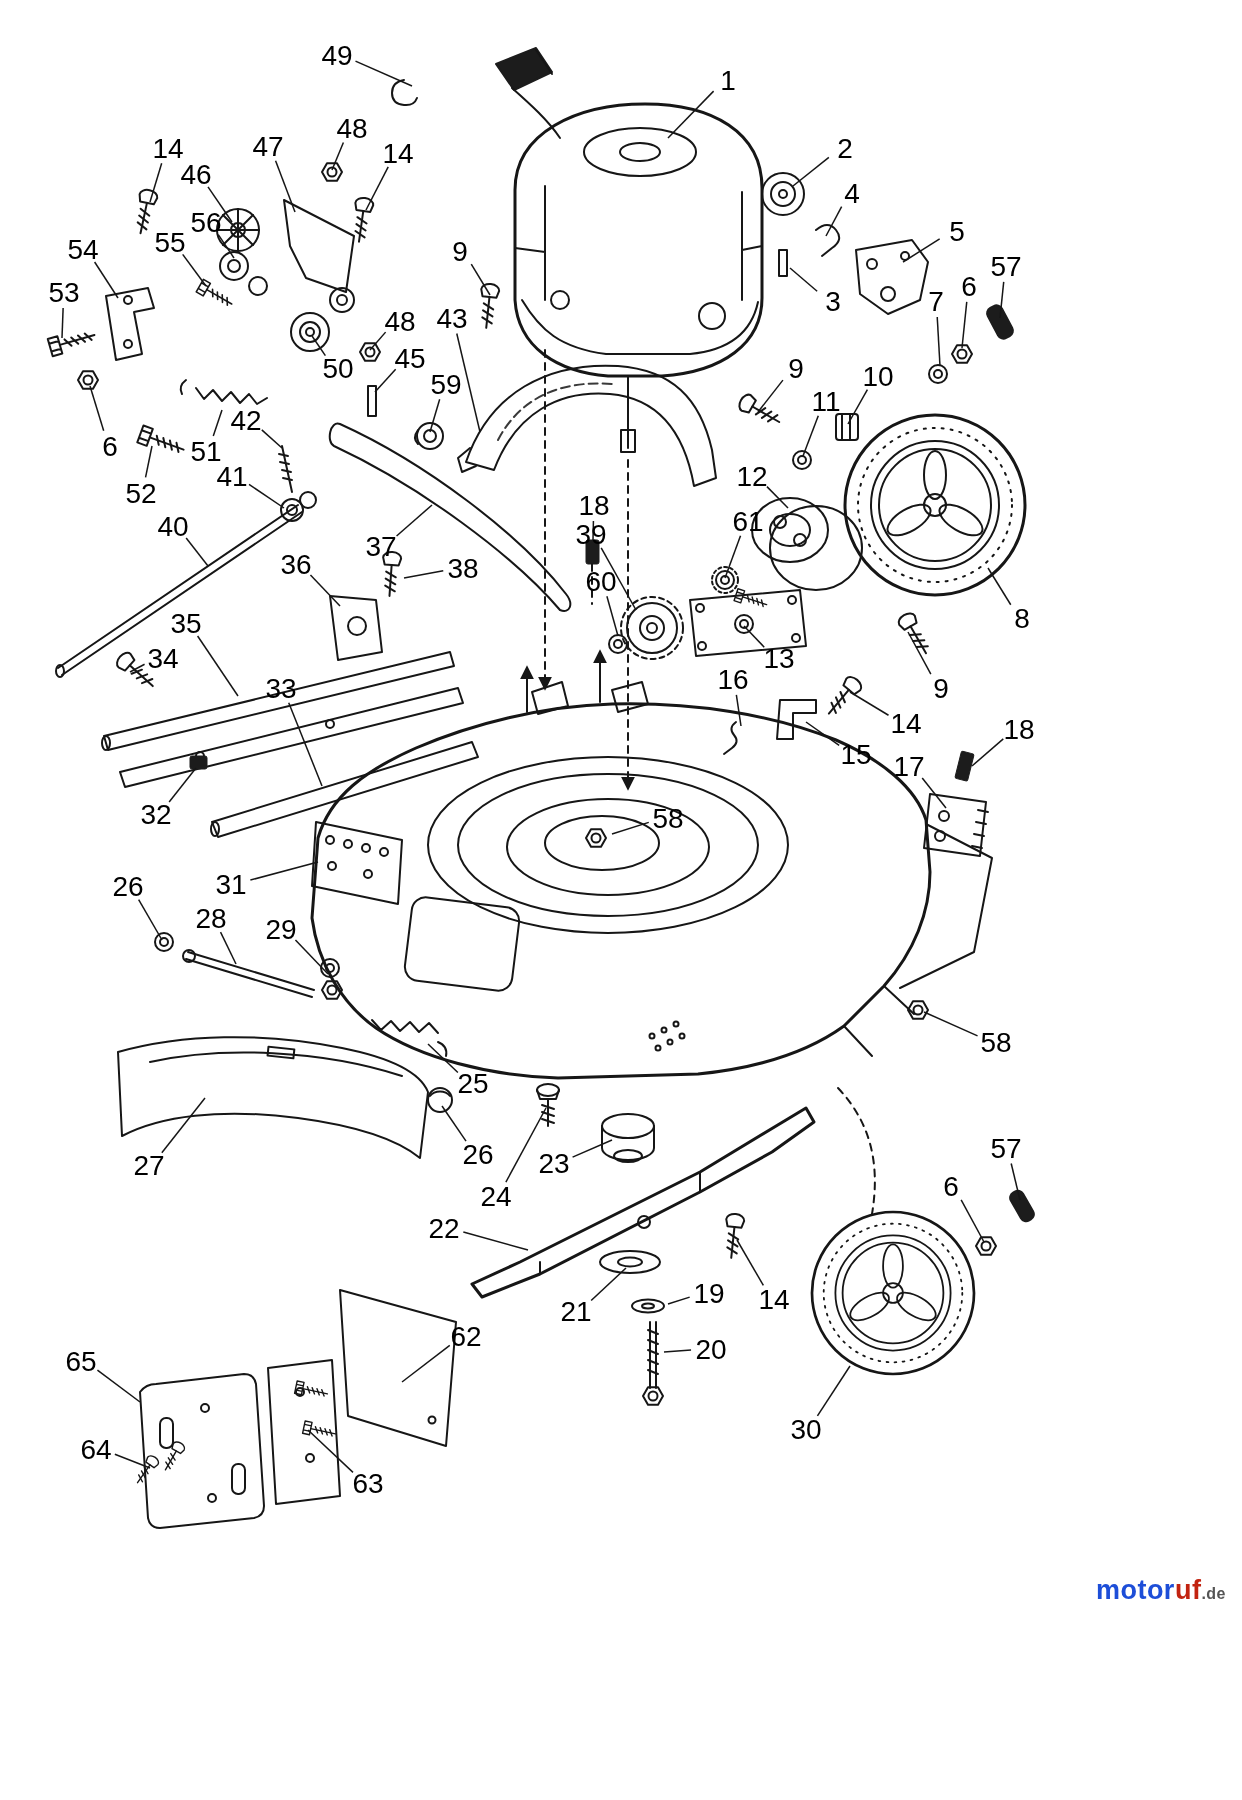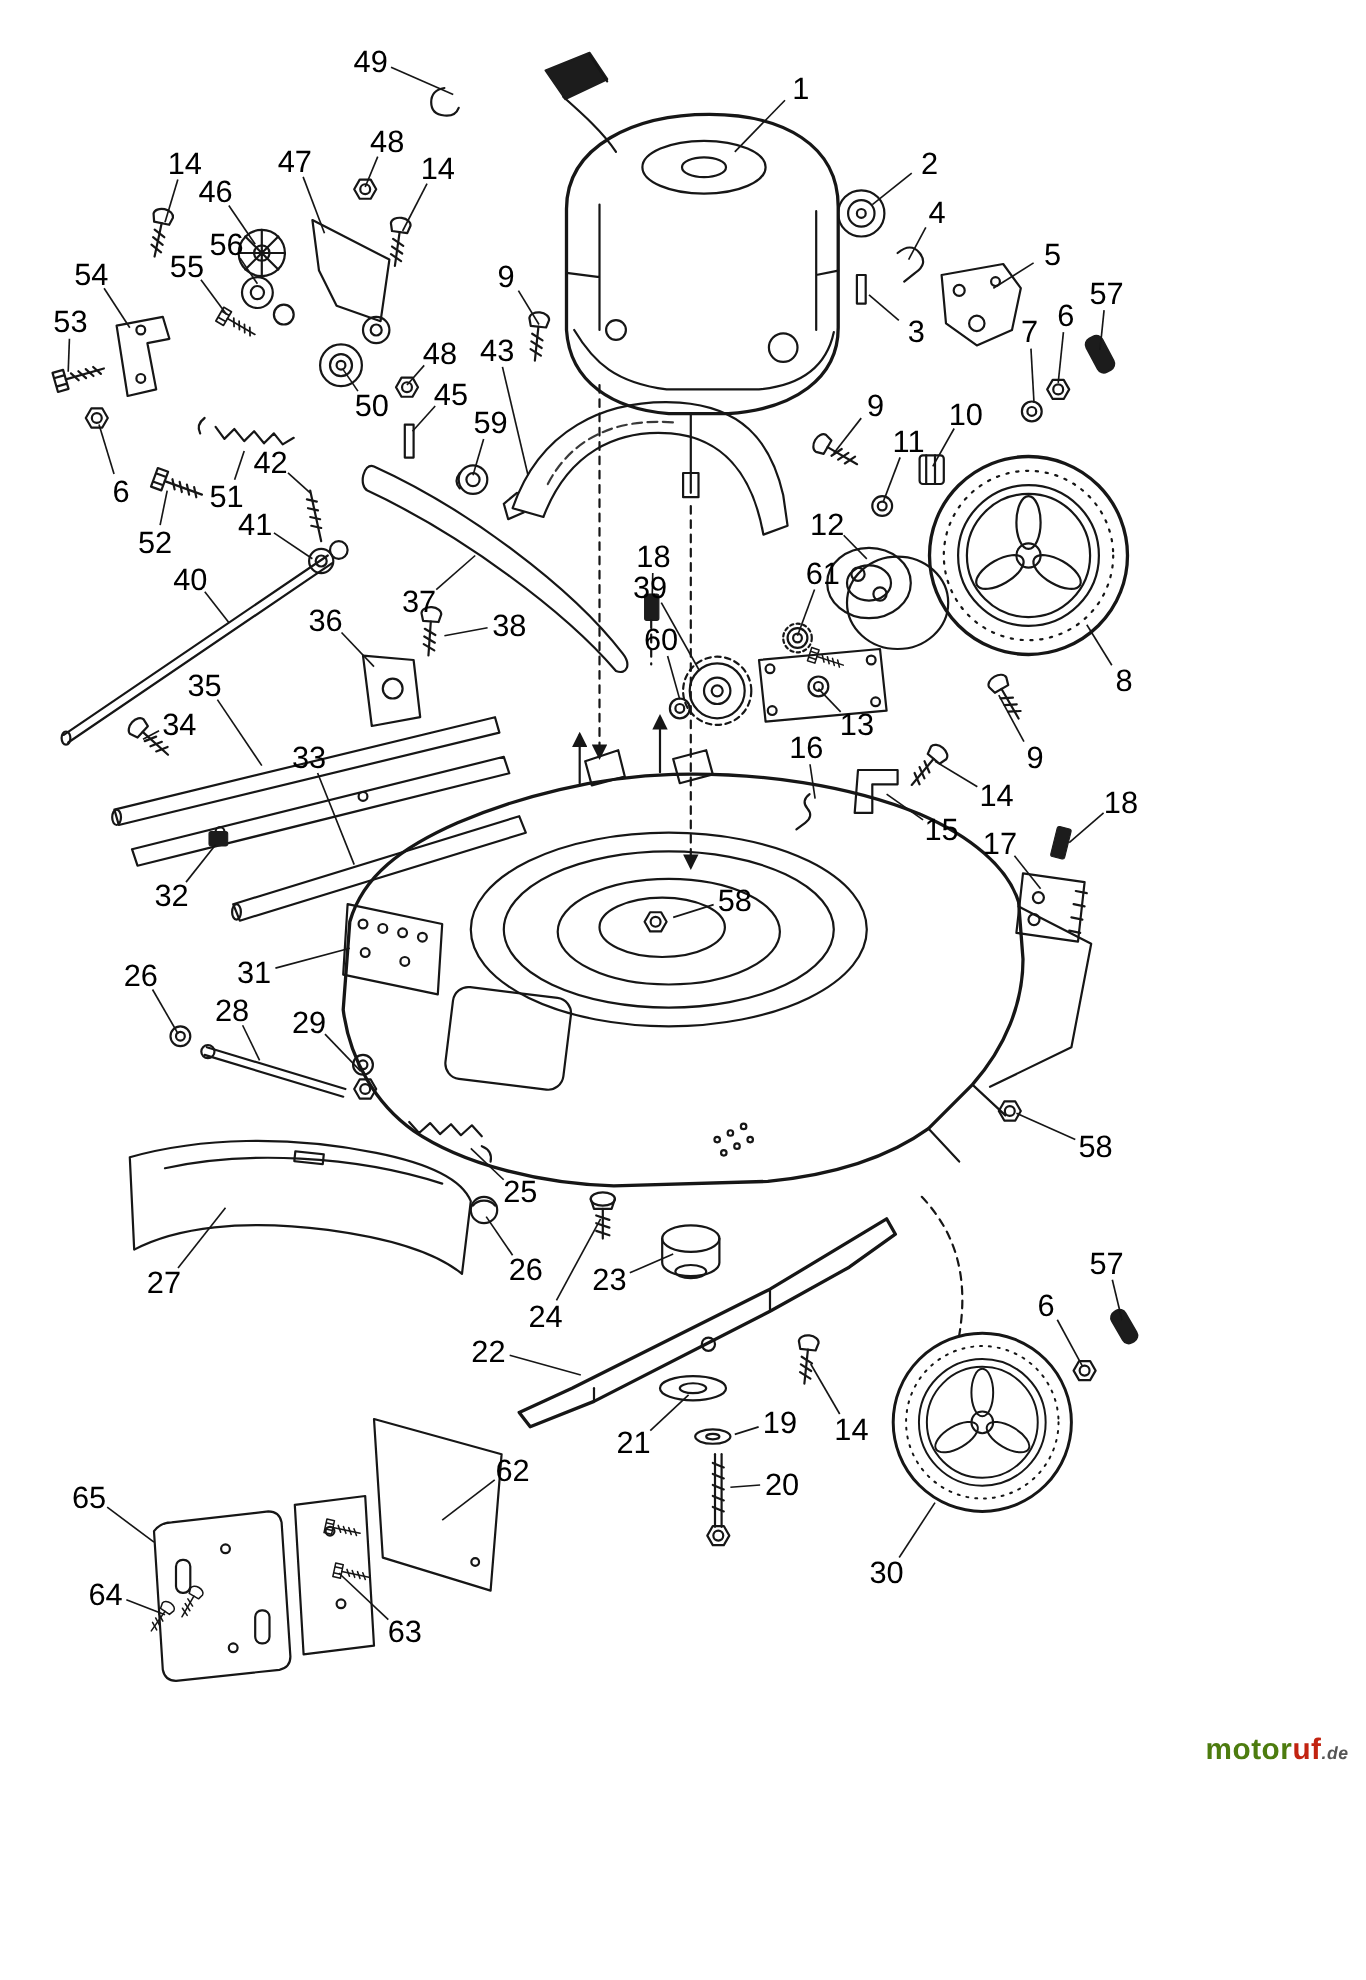--- a/index.html
+++ b/index.html
@@ -27,21 +27,21 @@
   }
   .watermark {
     position:absolute;
     right:16px;
     bottom:6px;
     font-weight:bold;
     font-size:27px;
     letter-spacing:.5px;
     cursor:pointer;
   }
-  .watermark .suffix { font-size:16px;font-style:italic; }
+  .watermark .suffix { font-size:16px; }
 </style>
 </head>
 <body>
 
 <div class="page">
 
 <svg class="art" width="1242" height="1800" viewBox="0 0 1242 1800">
   <defs>
     <marker id="arr" viewBox="0 0 10 10" refX="8" refY="5" markerWidth="7" markerHeight="7" orient="auto-start-reverse">
       <path d="M0,0 L10,5 L0,10 z" fill="#161616"></path>
@@ -464,16 +464,16 @@
         <line x1="817.4517727478582" y1="1415.8825148524534" x2="850" y2="1366" class="leader"></line>
         <text x="806" y="1439" class="callout-text">30</text>
         <line x1="114.86624781674782" y1="1454.310499385455" x2="150" y2="1468" class="leader"></line>
         <text x="96" y="1459" class="callout-text">64</text>
         <line x1="353.0105357643623" y1="1472.4074452734826" x2="308" y2="1430" class="leader"></line>
         <text x="368" y="1493" class="callout-text">63</text>
       </g>
 </svg>
 
 <div class="watermark">
-  <span style="color: #4d7c0f;">motor</span><span style="color: rgb(194, 35, 16); margin-top: 12px;">uf</span><span class="suffix" style="color: rgb(85, 85, 85);">.de</span>
+  <span style="color: #1d4ed8;">motor</span><span style="color: rgb(194, 35, 16); margin-top: 12px;">uf</span><span class="suffix" style="color: rgb(85, 85, 85);">.de</span>
 </div>
 
 </div>
 
 </body></html>

